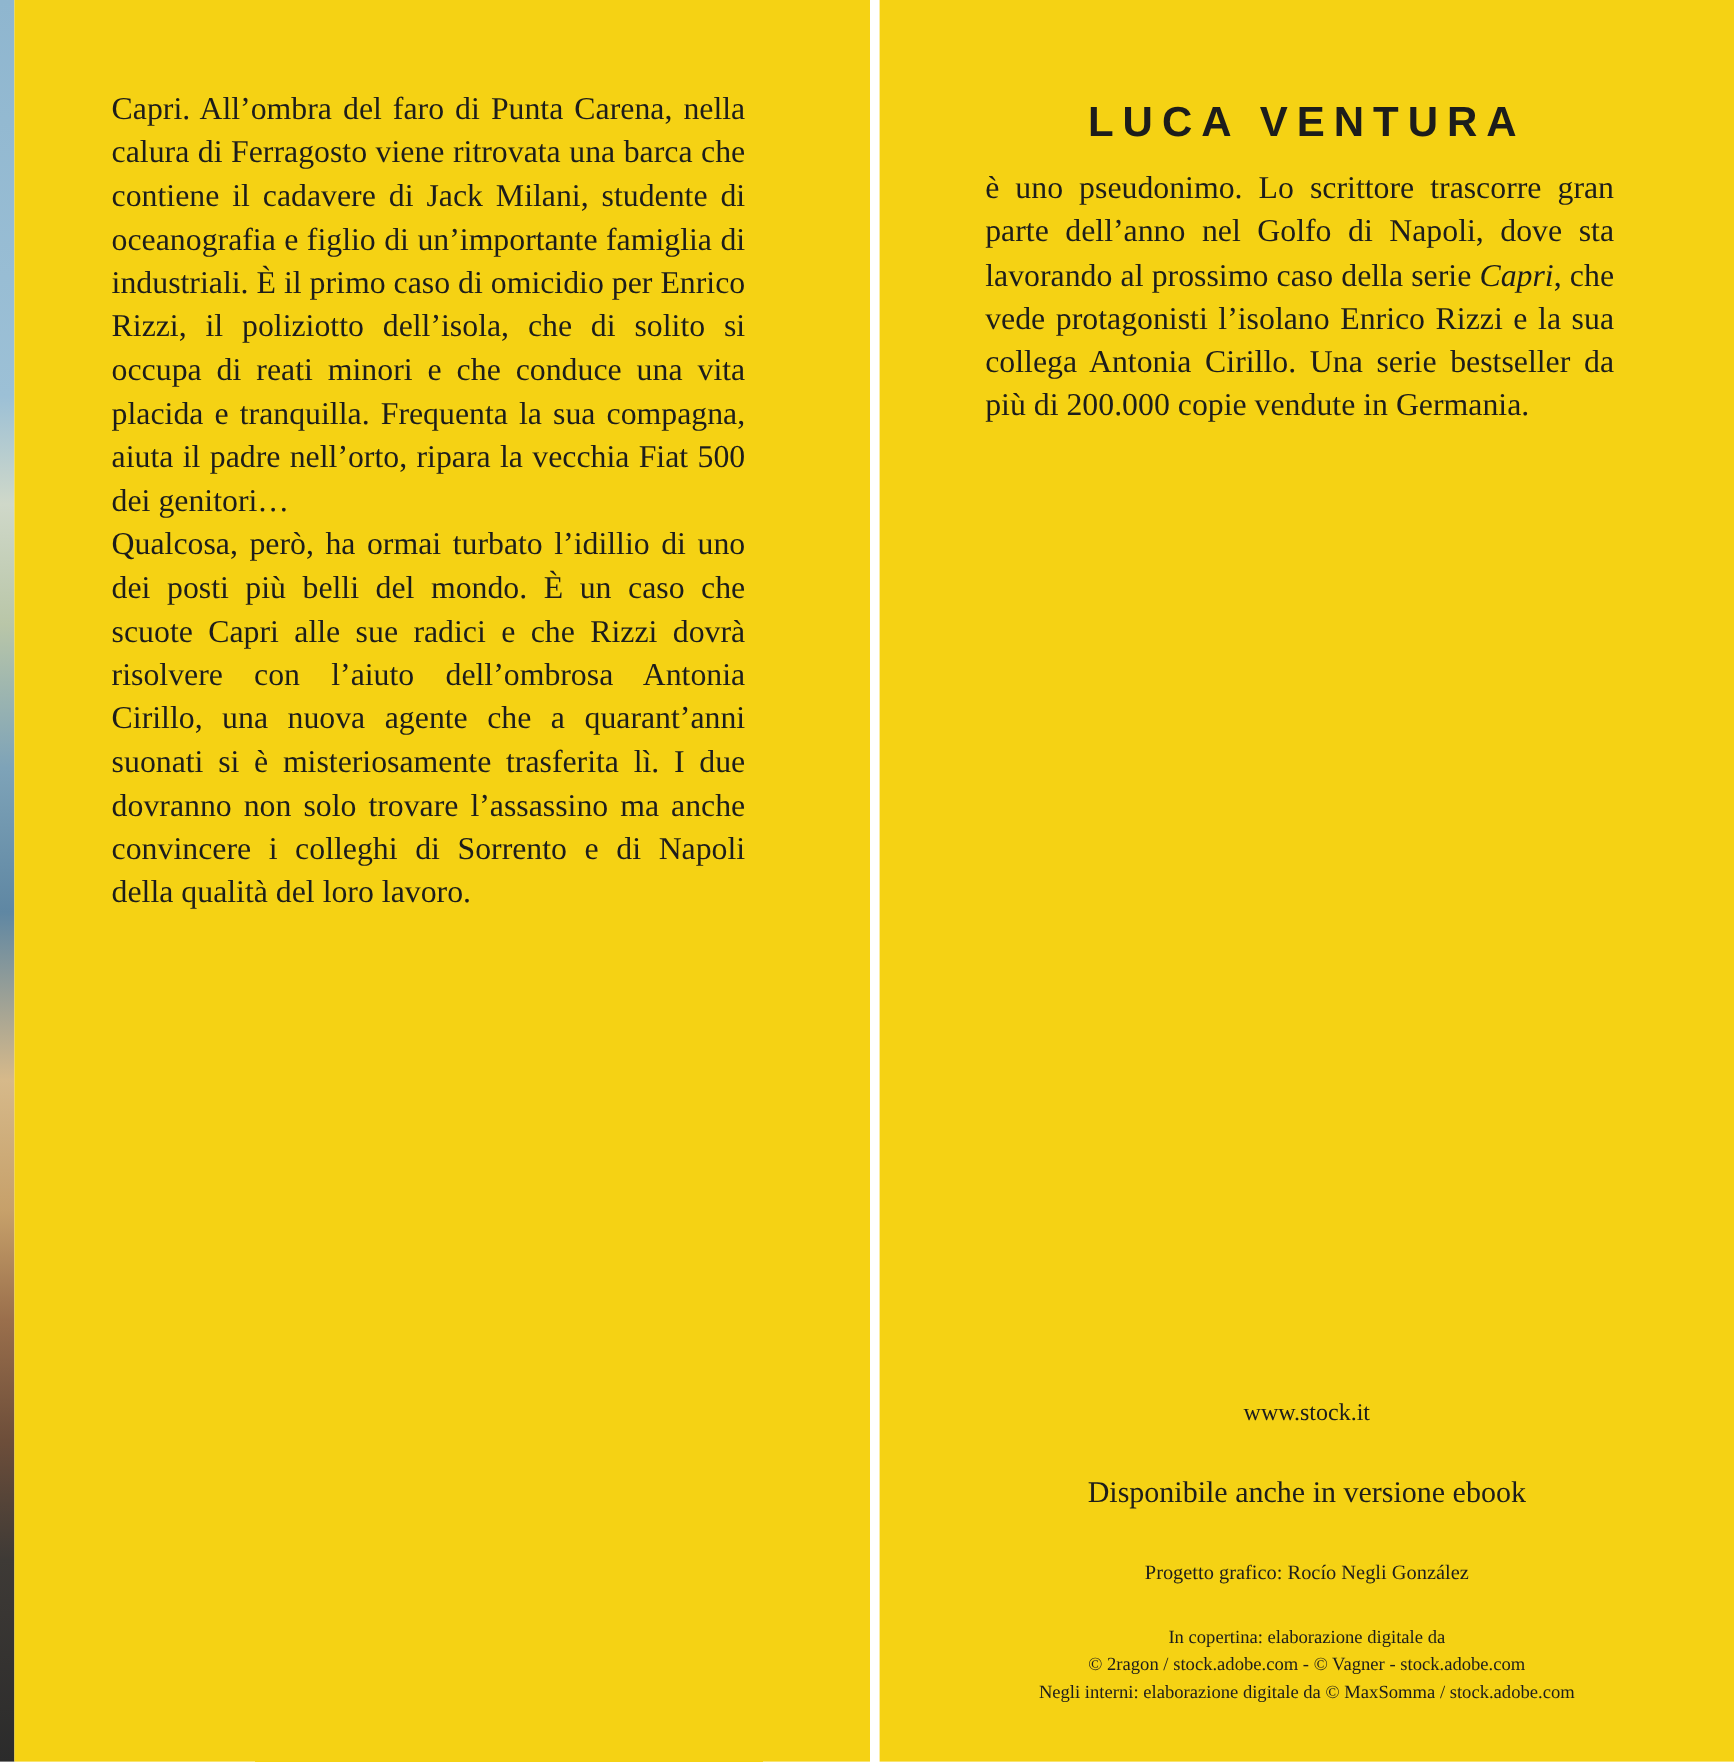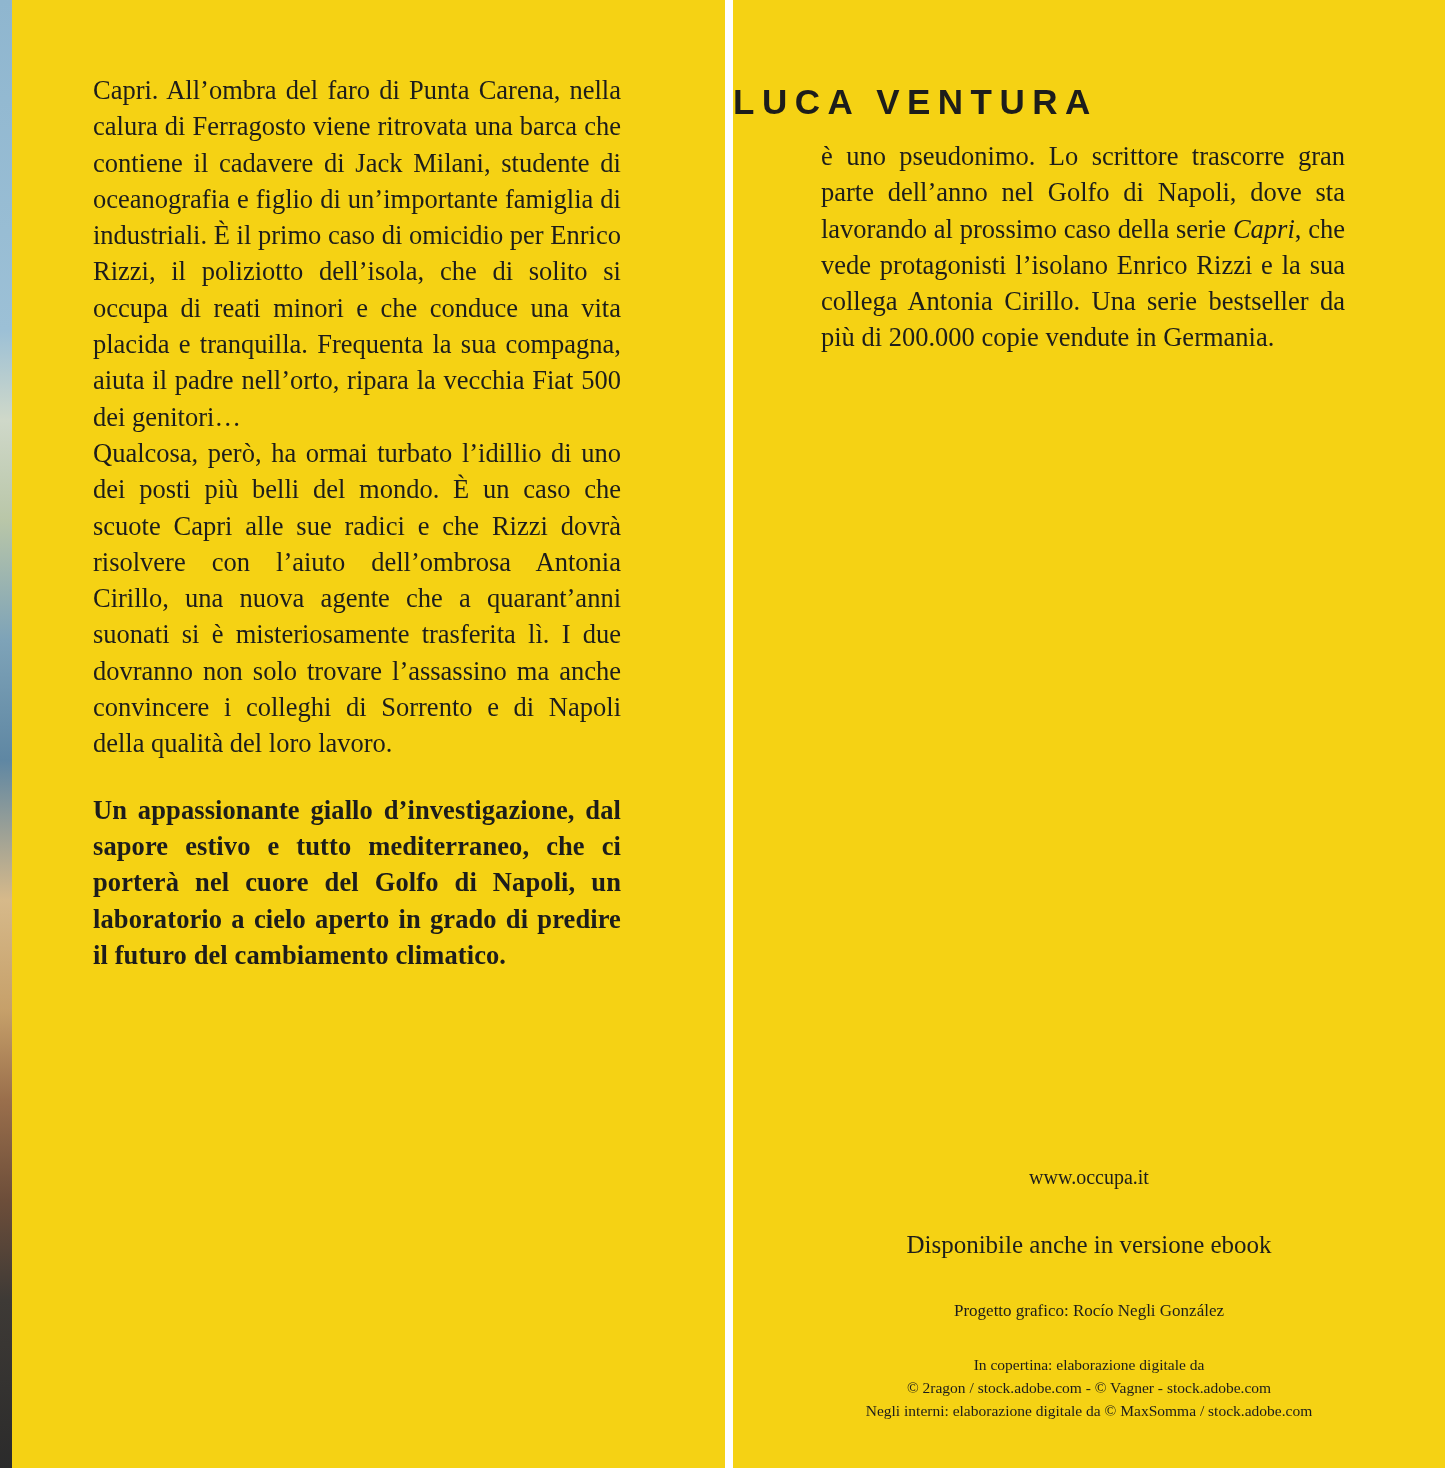--- a/index.html
+++ b/index.html
@@ -81,21 +81,21 @@
     font-weight: bold;
     letter-spacing: 0.1px;
   }
 
   
   .author-name {
     position: absolute;
     left: 0;
     top: 82px;
     width: 100%;
-    text-align: left;
+    text-align: center;
     font-size: 35px;
     letter-spacing: 7.5px;
     font-weight: bold;
     color: #1d1d1b;
     font-family: "Liberation Sans", sans-serif;
   }
   .author-bio {
     position: absolute;
     left: 88px;
     top: 138px;
@@ -141,37 +141,36 @@
 <body>
 
 <div class="spread">
 
   <div class="flap-strip"></div>
 
   <div class="panel panel-back">
     <div class="back-text">
       <p>Capri. All’ombra del faro di Punta Carena, nella calura di Ferragosto viene ritrovata una barca che contiene il cadavere di Jack Milani, studente di oceanografia e figlio di un’importante famiglia di industriali. È il primo caso di omicidio per Enrico Rizzi, il poliziotto dell’isola, che di solito si occupa di reati minori e che conduce una vita placida e tranquilla. Frequenta la sua compagna, aiuta il padre nell’orto, ripara la vecchia Fiat 500 dei genitori…</p>
       <p class="tight">Qualcosa, però, ha ormai turbato l’idillio di uno dei posti più belli del mondo. È un caso che scuote Capri alle sue radici e che Rizzi dovrà risolvere con l’aiuto dell’ombrosa Antonia Cirillo, una nuova agente che a quarant’anni suonati si è misteriosamente trasferita lì. I due dovranno non solo trovare l’assassino ma anche convincere i colleghi di Sorrento e di Napoli della qualità del loro lavoro.</p>
-      <p class="bold-block">Un appassionante giallo d’investigazione, dal sapore estivo e tutto mediterraneo, che ci porterà nel cuore del Golfo di Napoli, un laboratorio a cielo aperto in grado di predire il futuro del cambiamento climatico.</p>
     </div>
   </div>
 
   <div class="gutter"></div>
 
   <div class="panel panel-flap">
     <div class="author-name">LUCA VENTURA</div>
 
     <div class="author-bio">
       <p>
         <span>è uno pseudonimo. Lo scrittore trascorre gran parte dell’anno nel Golfo di Napoli, dove sta lavorando al prossimo caso della serie </span><em>Capri</em><span>, che vede protagonisti l’isolano Enrico Rizzi e la sua collega Antonia Cirillo. Una serie bestseller da più di 200.000 copie vendute in Germania.</span>
       </p>
     </div>
 
     <div class="flap-footer">
-      <div class="site-url">www.occupa.it</div>
+      <div class="site-url">www.stock.it</div>
       <div class="ebook-line">Disponibile anche in versione ebook</div>
       <div class="credit-design">Progetto grafico: Rocío Negli González</div>
       <div class="credit-small">
         <div>In copertina: elaborazione digitale da</div>
         <div>© 2ragon / stock.adobe.com - © Vagner - stock.adobe.com</div>
         <div>Negli interni: elaborazione digitale da © MaxSomma / stock.adobe.com</div>
       </div>
     </div>
   </div>
 

